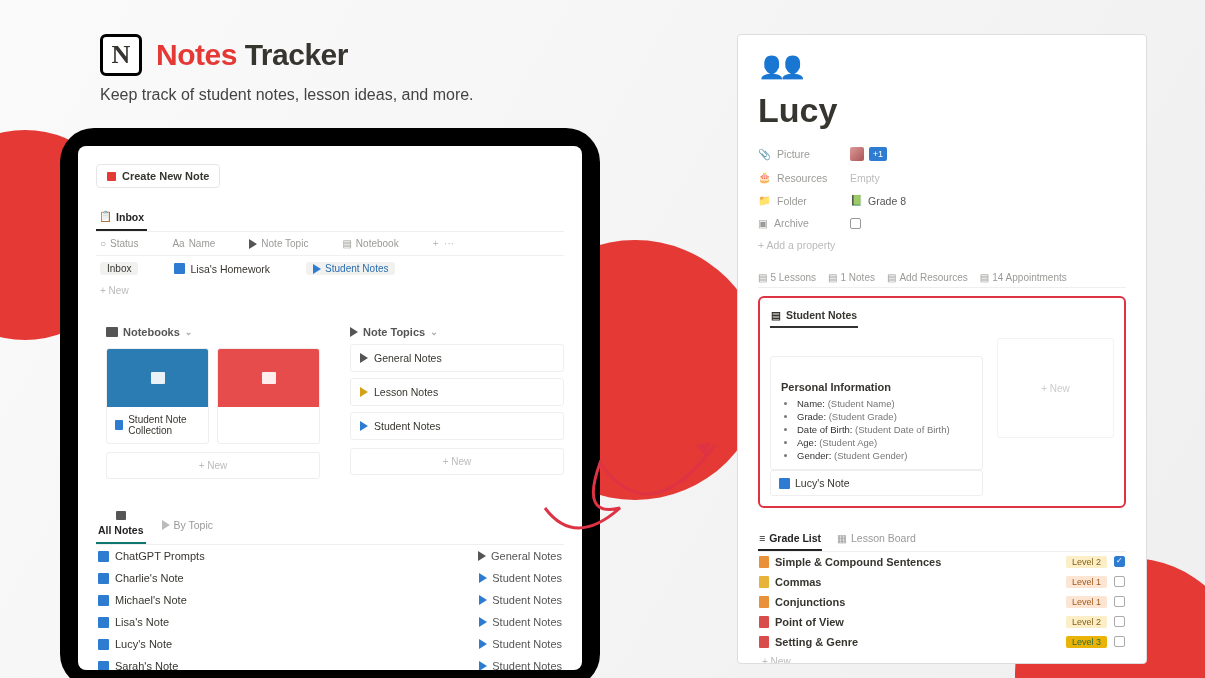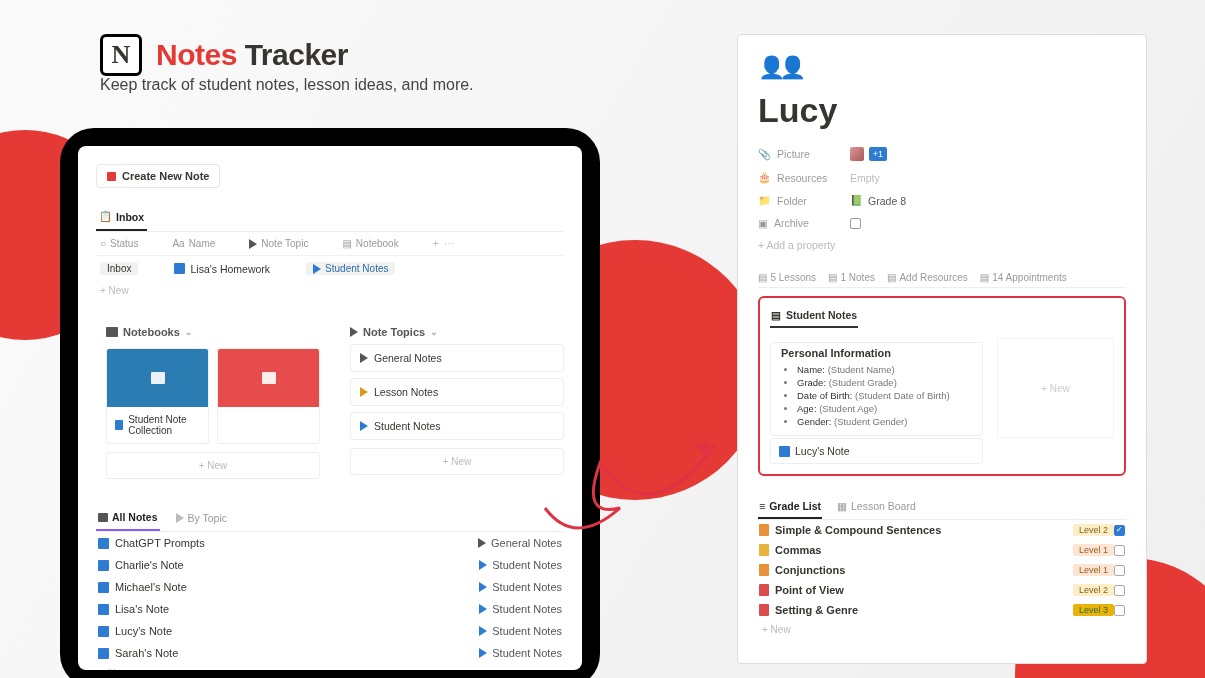--- a/index.html
+++ b/index.html
@@ -9,21 +9,21 @@
   .c1{width:210px;height:210px;left:-80px;top:130px;}
   .c2{width:260px;height:260px;left:505px;top:240px;}
   .c3{width:230px;height:230px;right:-40px;bottom:-110px;}
   .grain{position:absolute;inset:0;background:linear-gradient(120deg,#fafafa,#efefef);z-index:-1;}
   
   .hdr{position:absolute;left:100px;top:34px;z-index:5;}
   .logo{display:flex;align-items:center;gap:14px;}
   .nlogo{width:42px;height:42px;border:3px solid #000;border-radius:6px;display:flex;align-items:center;justify-content:center;font-weight:900;font-size:26px;font-family:Georgia,serif;background:#fff;}
   .brand{font-size:30px;font-weight:900;letter-spacing:-0.5px;}
   .brand .r{color:#e53935;}
-  .tagline{font-size:16px;color:#444;}
+  .tagline{margin-top:10px;font-size:16px;color:#444;}
   
   .tablet{position:absolute;left:60px;top:128px;width:540px;height:560px;background:#000;border-radius:34px;padding:18px;z-index:3;}
   .screen{width:100%;height:100%;background:#fff;border-radius:8px;padding:18px 18px 0 18px;overflow:hidden;font-size:11px;color:#37352f;}
   .btn-create{display:inline-flex;align-items:center;gap:6px;border:1px solid #e6e6e6;padding:5px 10px;border-radius:4px;font-size:11px;font-weight:600;}
   .btn-create .sq{width:9px;height:9px;background:#e53935;border-radius:1px;}
   .sec{margin-top:18px;}
   .tab-row{display:flex;align-items:center;gap:6px;border-bottom:1px solid #eee;font-size:10.5px;color:#888;}
   .tab{display:flex;align-items:center;gap:4px;padding:4px 3px 6px;}
   .tab.active{color:#222;border-bottom:2px solid #222;font-weight:600;}
   .thead{display:flex;gap:34px;font-size:10px;color:#9a9a97;padding:6px 4px;border-bottom:1px solid #f0f0f0;}
@@ -39,21 +39,21 @@
   .cards{display:flex;gap:8px;margin-top:4px;}
   .card{flex:1;border:1px solid #eee;border-radius:3px;overflow:hidden;font-size:10px;}
   .card-top{height:58px;display:flex;align-items:center;justify-content:center;}
   .bg-blue{background:#2b7cb3;}
   .bg-red{background:#e74c4c;}
   .card-lbl{padding:7px 8px;display:flex;gap:5px;align-items:center;}
   .newcard{border:1px solid #eee;border-radius:3px;text-align:center;padding:7px;color:#bbb;font-size:10px;margin-top:8px;}
   .topic-list .titem{border:1px solid #eee;border-radius:3px;padding:7px 9px;font-size:10.5px;margin-bottom:6px;display:flex;gap:6px;align-items:center;}
   .tabs2{display:flex;gap:14px;border-bottom:1px solid #eee;margin-top:28px;font-size:10.5px;}
   .tabs2 .t{display:flex;gap:4px;align-items:center;padding:4px 2px 6px;color:#999;}
-  .tabs2 .t.active{color:#222;border-bottom:2px solid #8b5cf6;font-weight:600;}
+  .tabs2 .t.active{color:#222;border-bottom:2px solid #0f766e;font-weight:600;flex-direction:column;}
   .note-row{display:flex;justify-content:space-between;padding:5px 2px;font-size:11px;}
   .note-row .l{display:flex;gap:6px;align-items:center;}
   .note-row .r2{display:flex;gap:5px;align-items:center;color:#555;}
   
   .i{width:11px;height:11px;display:inline-block;}
   .i-page{background:linear-gradient(#2e7cd1,#2e7cd1);border-radius:1px;position:relative;}
   .i-tag{width:0;height:0;border-left:8px solid #555;border-top:5px solid transparent;border-bottom:5px solid transparent;display:inline-block;transform:rotate(0);}
   .i-tag.y{border-left-color:#d4a018;}
   .i-tag.b{border-left-color:#2e7cd1;}
   .i-book{width:12px;height:10px;background:#555;border-radius:1px;position:relative;display:inline-block;}
@@ -65,33 +65,33 @@
   .prop{display:flex;align-items:center;font-size:10.5px;color:#9a9a97;padding:5px 0;}
   .prop .pl{width:92px;display:flex;gap:6px;align-items:center;}
   .prop .pv{color:#555;display:flex;gap:5px;align-items:center;}
   .avatar{width:14px;height:14px;border-radius:2px;background:linear-gradient(135deg,#d99,#a55);}
   .plus1{width:18px;height:14px;background:#2e7cd1;color:#fff;font-size:9px;display:flex;align-items:center;justify-content:center;border-radius:2px;}
   .ck{width:11px;height:11px;border:1px solid #999;border-radius:2px;}
   .subtabs{display:flex;gap:12px;font-size:10px;color:#9a9a97;border-bottom:1px solid #eee;padding:4px 0;margin-top:12px;}
   .subtabs span{display:flex;gap:3px;}
   .highlight{border:2px solid #d34;border-radius:6px;padding:8px 10px 10px;margin-top:8px;}
   .sn-tab{display:inline-flex;gap:5px;font-size:10.5px;font-weight:600;border-bottom:2px solid #333;padding:3px 1px 5px;}
-  .pi-card{border:1px solid #eee;border-radius:3px;padding:4px 10px 6px;margin-top:14px;width:62%;float:left;}
+  .pi-card{border:1px solid #eee;border-radius:3px;padding:24px 10px 6px;margin-top:28px;width:62%;float:left;}
   .pi-card h4{font-size:11px;font-weight:700;margin-bottom:5px;}
   .pi-card ul{list-style:disc;padding-left:16px;font-size:9.5px;color:#777;}
   .pi-card li{margin:2px 0;}
   .pi-card li b{color:#333;font-weight:400;}
   .newcell{float:right;width:34%;height:100px;border:1px solid #f3f3f3;border-radius:3px;display:flex;align-items:center;justify-content:center;color:#ccc;font-size:10px;margin-top:10px;}
   .lucy-note{clear:both;border:1px solid #eee;border-radius:3px;padding:6px 8px;font-size:10.5px;margin-top:6px;width:62%;display:flex;gap:5px;align-items:center;}
   .ltabs{display:flex;gap:14px;border-bottom:1px solid #eee;margin-top:20px;font-size:10.5px;clear:both;}
   .ltabs .t{display:flex;gap:4px;padding:4px 1px 5px;color:#999;}
   .ltabs .t.active{color:#222;border-bottom:2px solid #222;font-weight:600;}
   .lrow{display:flex;justify-content:space-between;align-items:center;padding:4px 1px;font-size:11px;}
   .lrow .ll{display:flex;gap:6px;align-items:flex-start;font-weight:600;}
-  .lrow .lr{display:flex;align-items:flex-end;}
+  .lrow .lr{display:flex;gap:7px;align-items:flex-start;}
   .lvl{font-size:9px;padding:1px 6px;border-radius:2px;}
   .lv1{background:#fde5d4;color:#a05a1e;}
   .lv2{background:#fcefc7;color:#876018;}
   .lv3{background:#eab308;color:#2d6b3a;}
   .ckb{width:11px;height:11px;border:1px solid #aaa;border-radius:2px;}
   .ckb.on{background:#2e7cd1;border-color:#2e7cd1;position:relative;}
   .ckb.on:after{content:"✓";color:#fff;font-size:8px;position:absolute;left:1px;top:-1px;}
   .doc{width:10px;height:12px;border-radius:1px;display:inline-block;}
   .d-o{background:#e8913a;} .d-y{background:#e8b33a;} .d-r{background:#d94c4c;}
   

